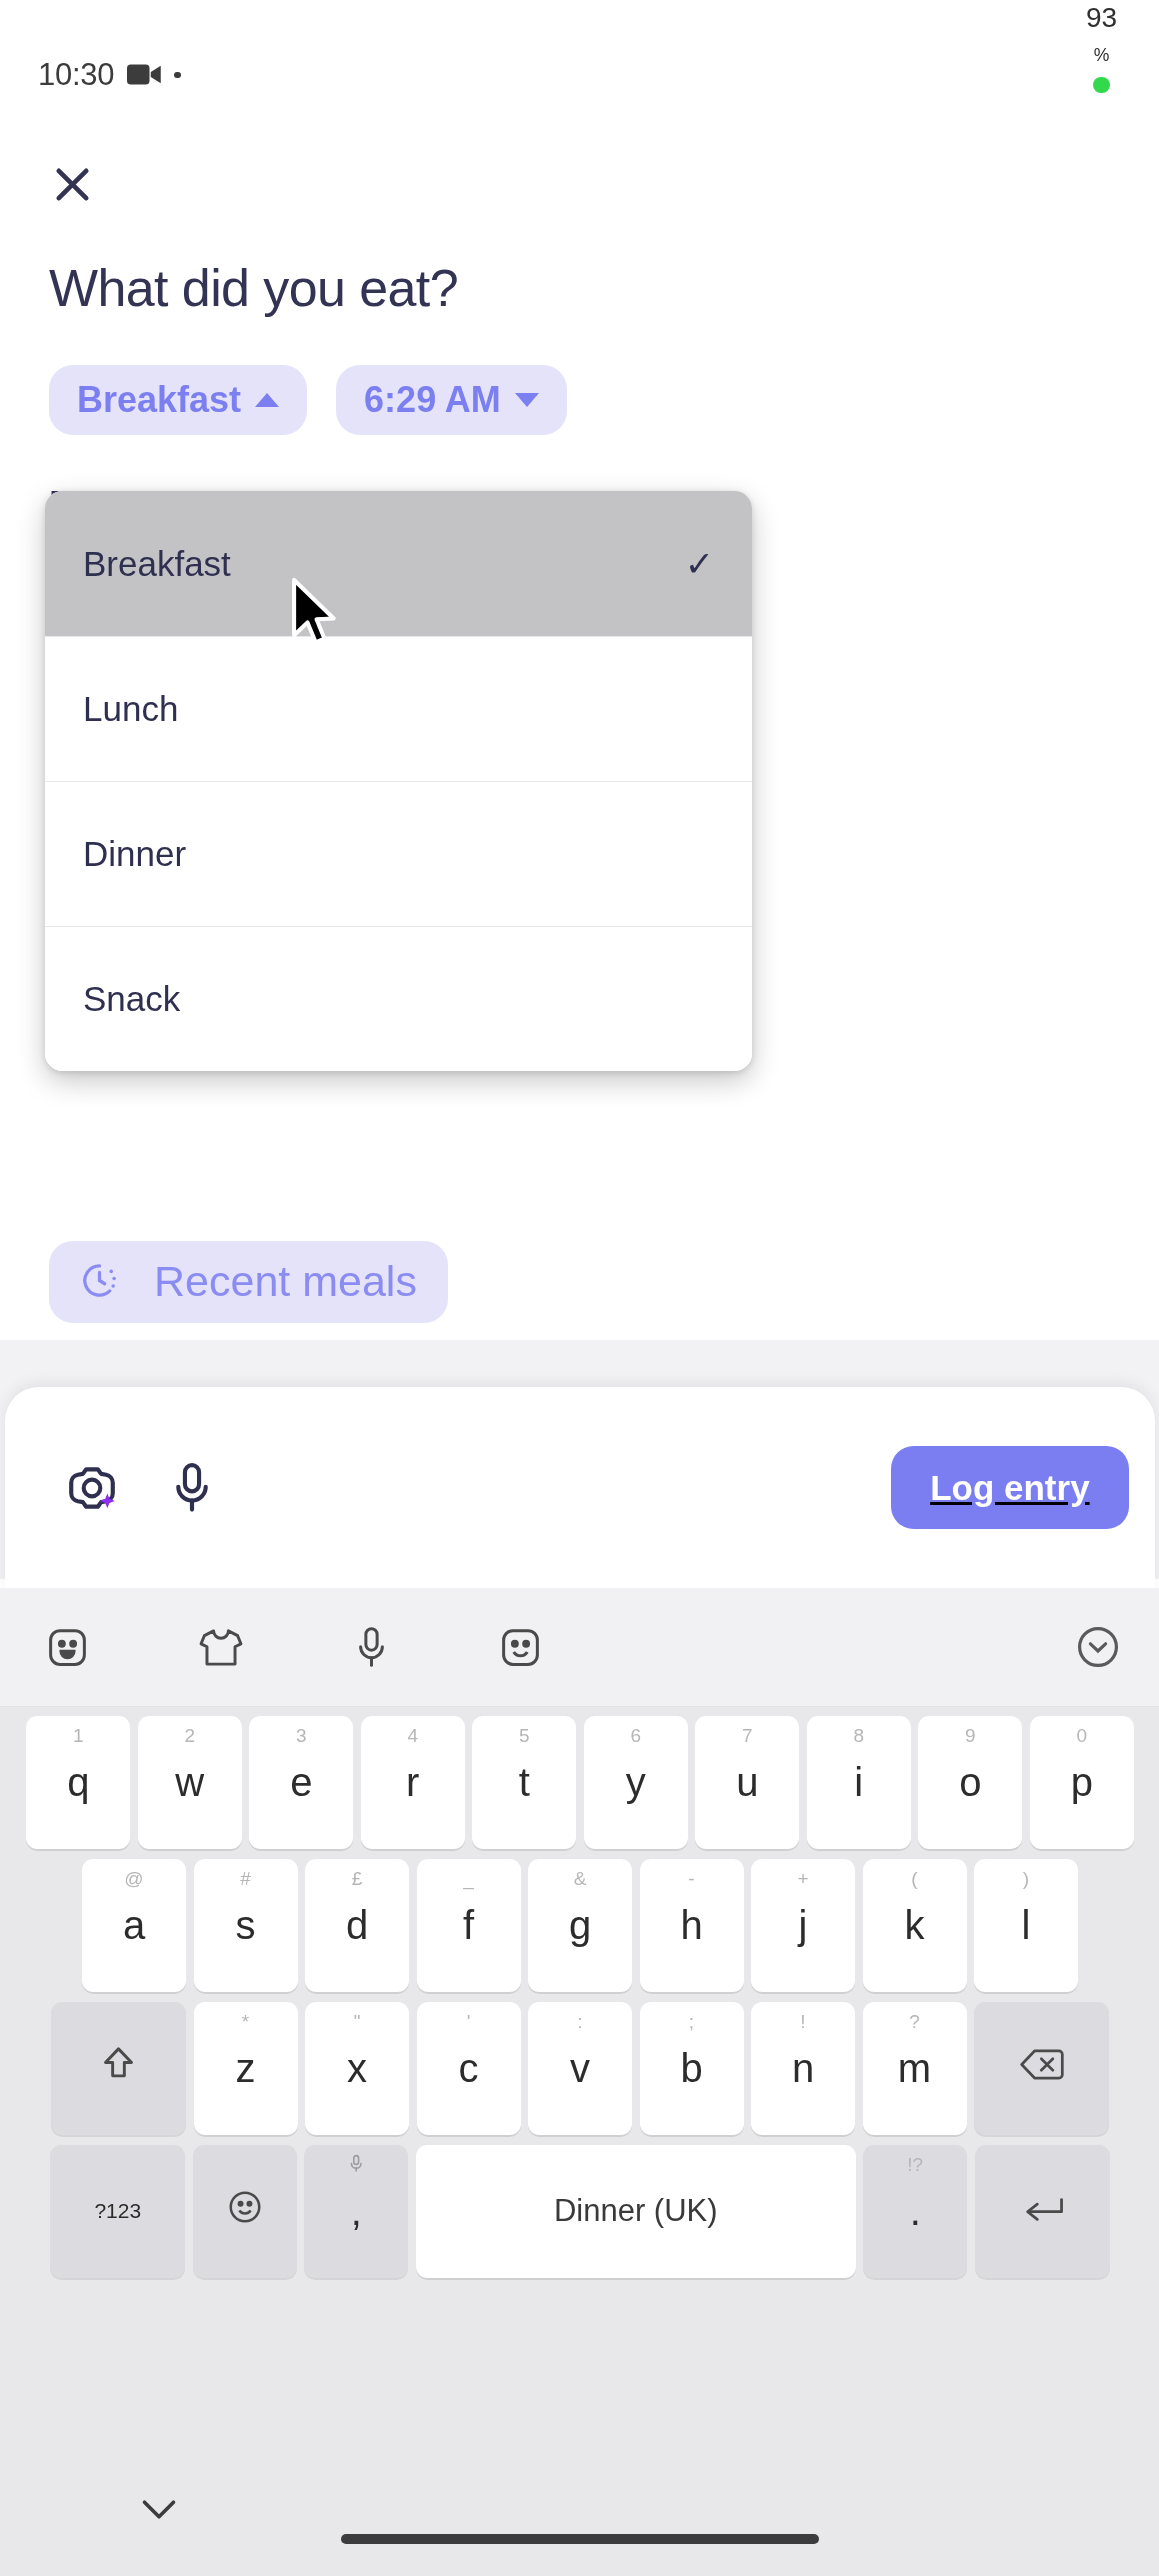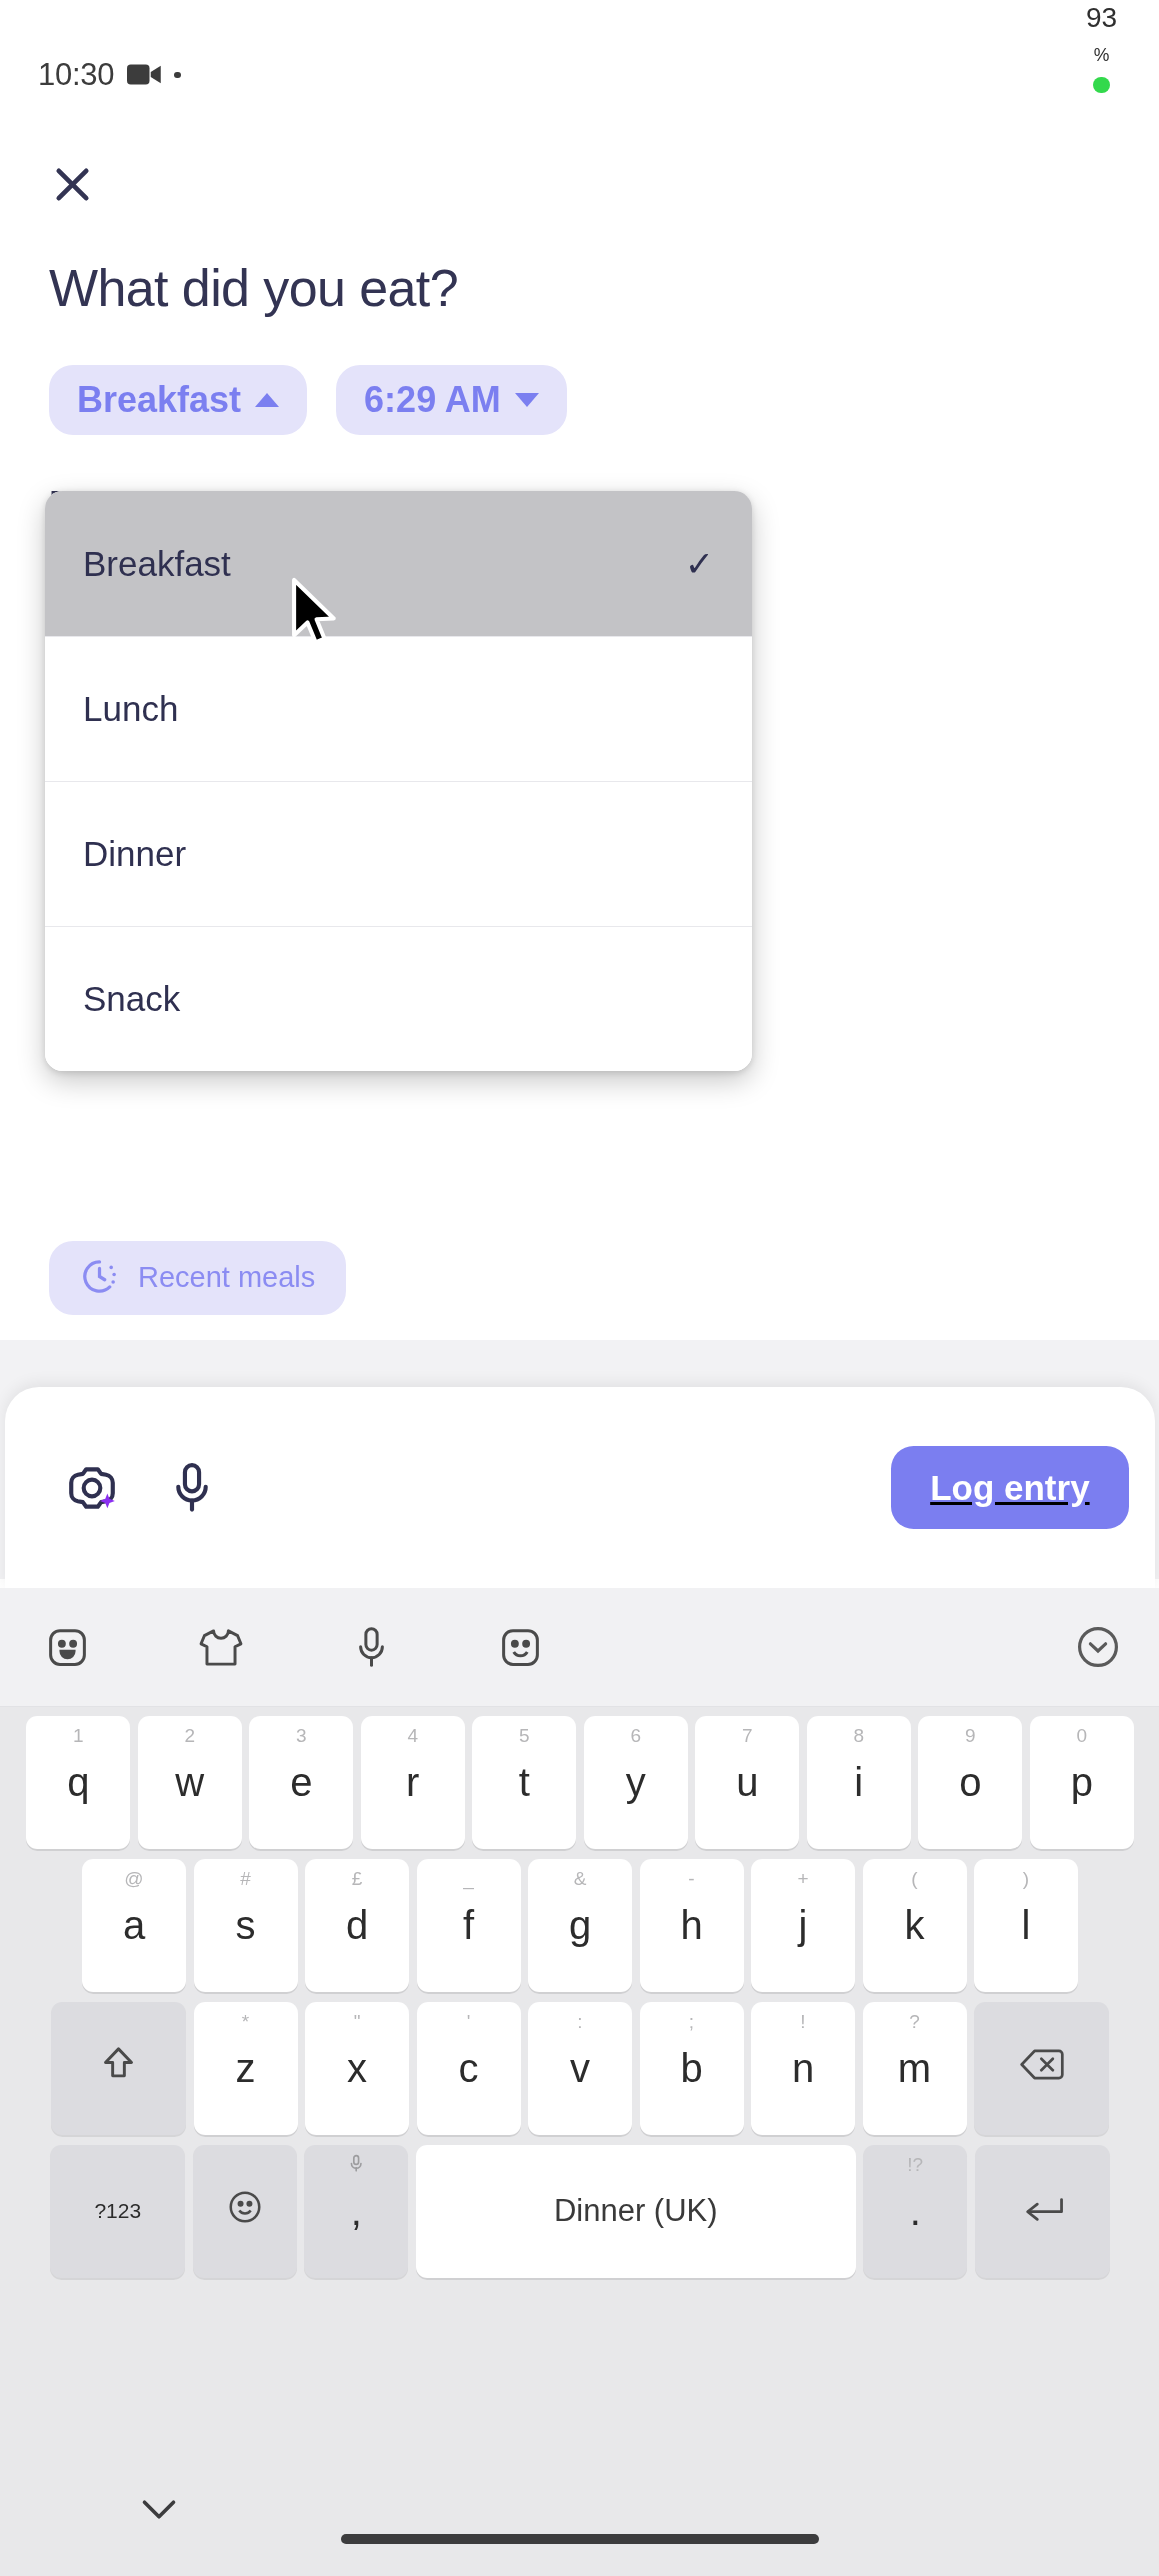--- a/index.html
+++ b/index.html
@@ -75,21 +75,21 @@
 
   
   .cursor { position: absolute; left: 288px; top: 577px; z-index: 40; }
 
   
   .recent {
     position: absolute; left: 49px; top: 1241px;
     display: flex; align-items: center; gap: 19px;
     background: #e4e3fa; border-radius: 24px; padding: 16.4px 31px;
   }
-  .recent-label { font-size: 29px; color: #8b8cf2; }
+  .recent-label { font-size: 43px; color: #8b8cf2; margin-left: 16px; }
 
   
   .lower-bg {
     position: absolute; left: 0; top: 1340px; width: 1160px; height: 239px;
     background: #f2f2f4;
   }
 
   
   .input-card {
     position: absolute; left: 5px; top: 1387px; width: 1150px; height: 201px;

